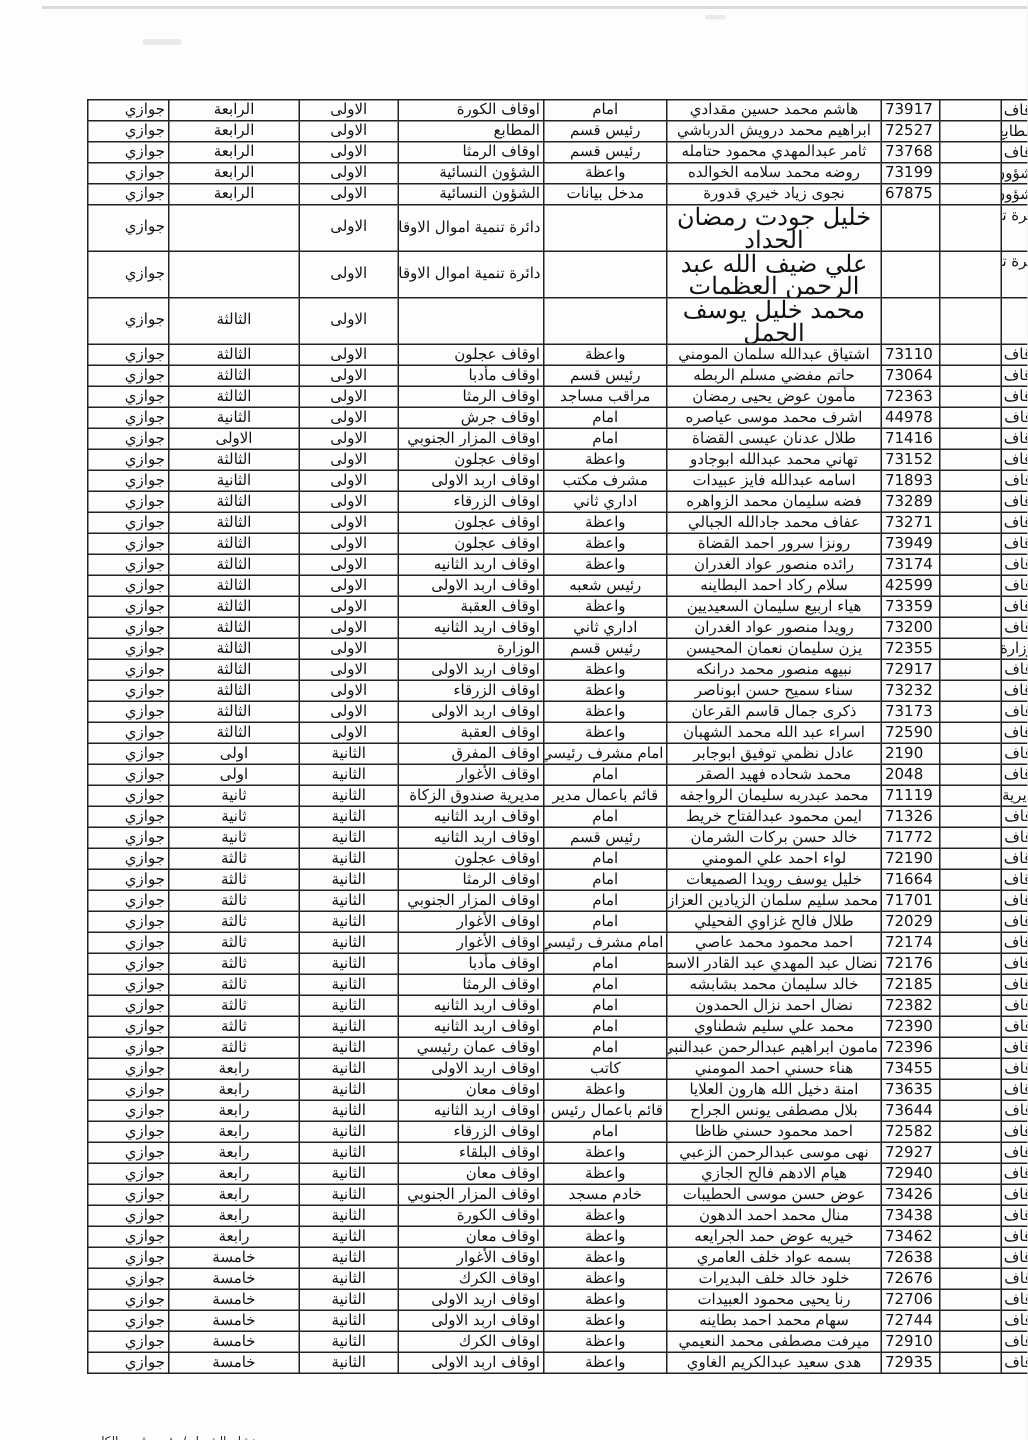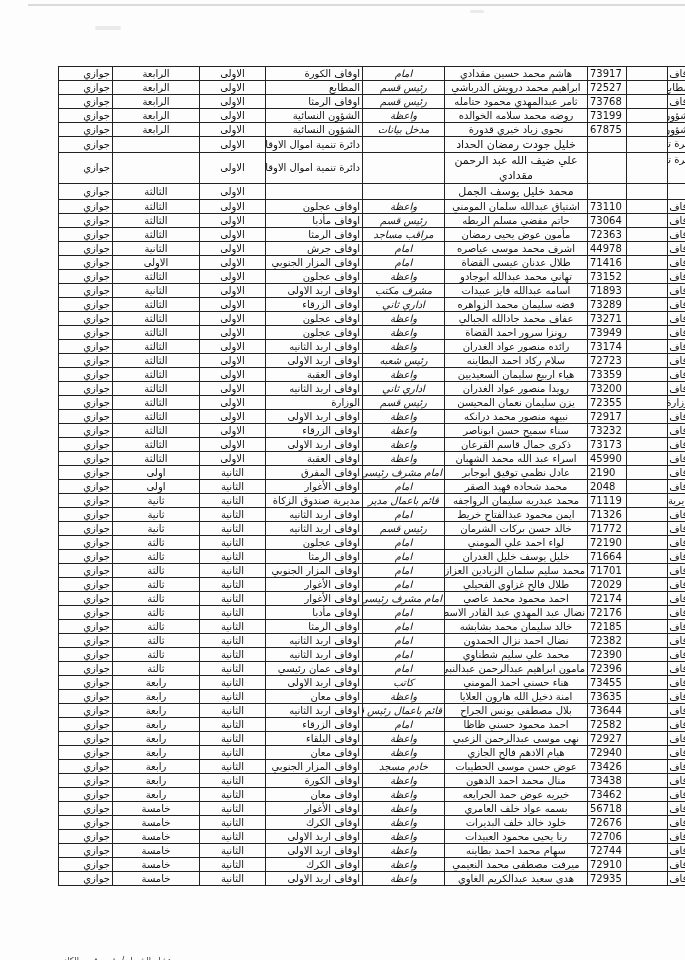--- a/index.html
+++ b/index.html
@@ -10,22 +10,22 @@
   .sm1{top:26px;left:95px;width:26px;height:4px;}
   .sm2{top:10px;left:470px;width:14px;height:3px;}
   table.roster{position:absolute;top:66px;left:58px;width:631px;border-collapse:collapse;table-layout:fixed;direction:rtl;}
   table.roster td{border:1px solid #222;padding:0 2px;font-size:10px;line-height:12px;color:#111;
     vertical-align:middle;white-space:nowrap;overflow:hidden;height:13px;}
   tr.r{height:13px;}
   td.c-workplace{position:relative;padding:0;}
   td.c-workplace span{position:absolute;right:-6px;top:1px;white-space:nowrap;font-size:10px;}
   td.c-id{font-size:11.5px;letter-spacing:0;direction:ltr;}
   td.c-name{text-align:center;font-size:10px;margin-top:48px;}
-  tr.special td.c-name{font-size:11px;white-space:normal;line-height:15px;}
-  td.c-pos{text-align:center;font-size:9.5px;font-style:italic;}
+  tr.special td.c-name{font-size:16px;white-space:normal;line-height:15px;}
+  td.c-pos{text-align:center;font-size:9.5px;}
   td.c-office{text-align:right;padding-right:5px;font-size:9.5px;}
   td.c-cat,td.c-grade{text-align:center;font-size:9.5px;}
   td.c-status{font-size:9.5px;}
   .footer-sig{position:absolute;top:938px;left:60px;font-size:8px;color:#2b2b2b;direction:rtl;margin-top:18px;}
 </style>
 </head>
 <body>
 
 <div class="page">
   <div class="scan-line"></div>
@@ -122,21 +122,21 @@
           <td class="c-cat">الاولى</td>
           <td class="c-grade"></td>
           <td class="c-status">جوازي</td>
         </tr>
         <tr class="r special">
           <td class="c-workplace">
             <span>دائرة تنمية</span>
           </td>
           <td class="c-blank"></td>
           <td class="c-id"></td>
-          <td class="c-name">علي ضيف الله عبد الرحمن مقدادي</td>
+          <td class="c-name">علي ضيف الله عبد الرحمن العظمات</td>
           <td class="c-pos"></td>
           <td class="c-office">دائرة تنمية اموال الاوقاف</td>
           <td class="c-cat">الاولى</td>
           <td class="c-grade"></td>
           <td class="c-status">جوازي</td>
         </tr>
         <tr class="r special">
           <td class="c-workplace">
             <span></span>
           </td>
@@ -290,21 +290,21 @@
           <td class="c-office">اوقاف اربد الثانيه</td>
           <td class="c-cat">الاولى</td>
           <td class="c-grade">الثالثة</td>
           <td class="c-status">جوازي</td>
         </tr>
         <tr class="r">
           <td class="c-workplace">
             <span>اوقاف اربد</span>
           </td>
           <td class="c-blank"></td>
-          <td class="c-id">72723</td>
+          <td class="c-id">42599</td>
           <td class="c-name">سلام ركاد احمد البطاينه</td>
           <td class="c-pos">رئيس شعبه</td>
           <td class="c-office">اوقاف اربد الاولى</td>
           <td class="c-cat">الاولى</td>
           <td class="c-grade">الثالثة</td>
           <td class="c-status">جوازي</td>
         </tr>
         <tr class="r">
           <td class="c-workplace">
             <span>اوقاف العقبة</span>
@@ -381,21 +381,21 @@
           <td class="c-office">اوقاف اربد الاولى</td>
           <td class="c-cat">الاولى</td>
           <td class="c-grade">الثالثة</td>
           <td class="c-status">جوازي</td>
         </tr>
         <tr class="r">
           <td class="c-workplace">
             <span>اوقاف العقبة</span>
           </td>
           <td class="c-blank"></td>
-          <td class="c-id">45990</td>
+          <td class="c-id">72590</td>
           <td class="c-name">اسراء عبد الله محمد الشهبان</td>
           <td class="c-pos">واعظة</td>
           <td class="c-office">اوقاف العقبة</td>
           <td class="c-cat">الاولى</td>
           <td class="c-grade">الثالثة</td>
           <td class="c-status">جوازي</td>
         </tr>
         <tr class="r">
           <td class="c-workplace">
             <span>اوقاف المفرق</span>
@@ -473,21 +473,21 @@
           <td class="c-cat">الثانية</td>
           <td class="c-grade">ثالثة</td>
           <td class="c-status">جوازي</td>
         </tr>
         <tr class="r">
           <td class="c-workplace">
             <span>اوقاف الرمثا</span>
           </td>
           <td class="c-blank"></td>
           <td class="c-id">71664</td>
-          <td class="c-name">خليل يوسف خليل الغدران</td>
+          <td class="c-name">خليل يوسف رويدا الصميعات</td>
           <td class="c-pos">امام</td>
           <td class="c-office">اوقاف الرمثا</td>
           <td class="c-cat">الثانية</td>
           <td class="c-grade">ثالثة</td>
           <td class="c-status">جوازي</td>
         </tr>
         <tr class="r">
           <td class="c-workplace">
             <span>اوقاف المزار</span>
           </td>
@@ -706,21 +706,21 @@
           <td class="c-office">اوقاف معان</td>
           <td class="c-cat">الثانية</td>
           <td class="c-grade">رابعة</td>
           <td class="c-status">جوازي</td>
         </tr>
         <tr class="r">
           <td class="c-workplace">
             <span>اوقاف الأغوار</span>
           </td>
           <td class="c-blank"></td>
-          <td class="c-id">56718</td>
+          <td class="c-id">72638</td>
           <td class="c-name">بسمه عواد خلف العامري</td>
           <td class="c-pos">واعظة</td>
           <td class="c-office">اوقاف الأغوار</td>
           <td class="c-cat">الثانية</td>
           <td class="c-grade">خامسة</td>
           <td class="c-status">جوازي</td>
         </tr>
         <tr class="r">
           <td class="c-workplace">
             <span>اوقاف الكرك</span>

